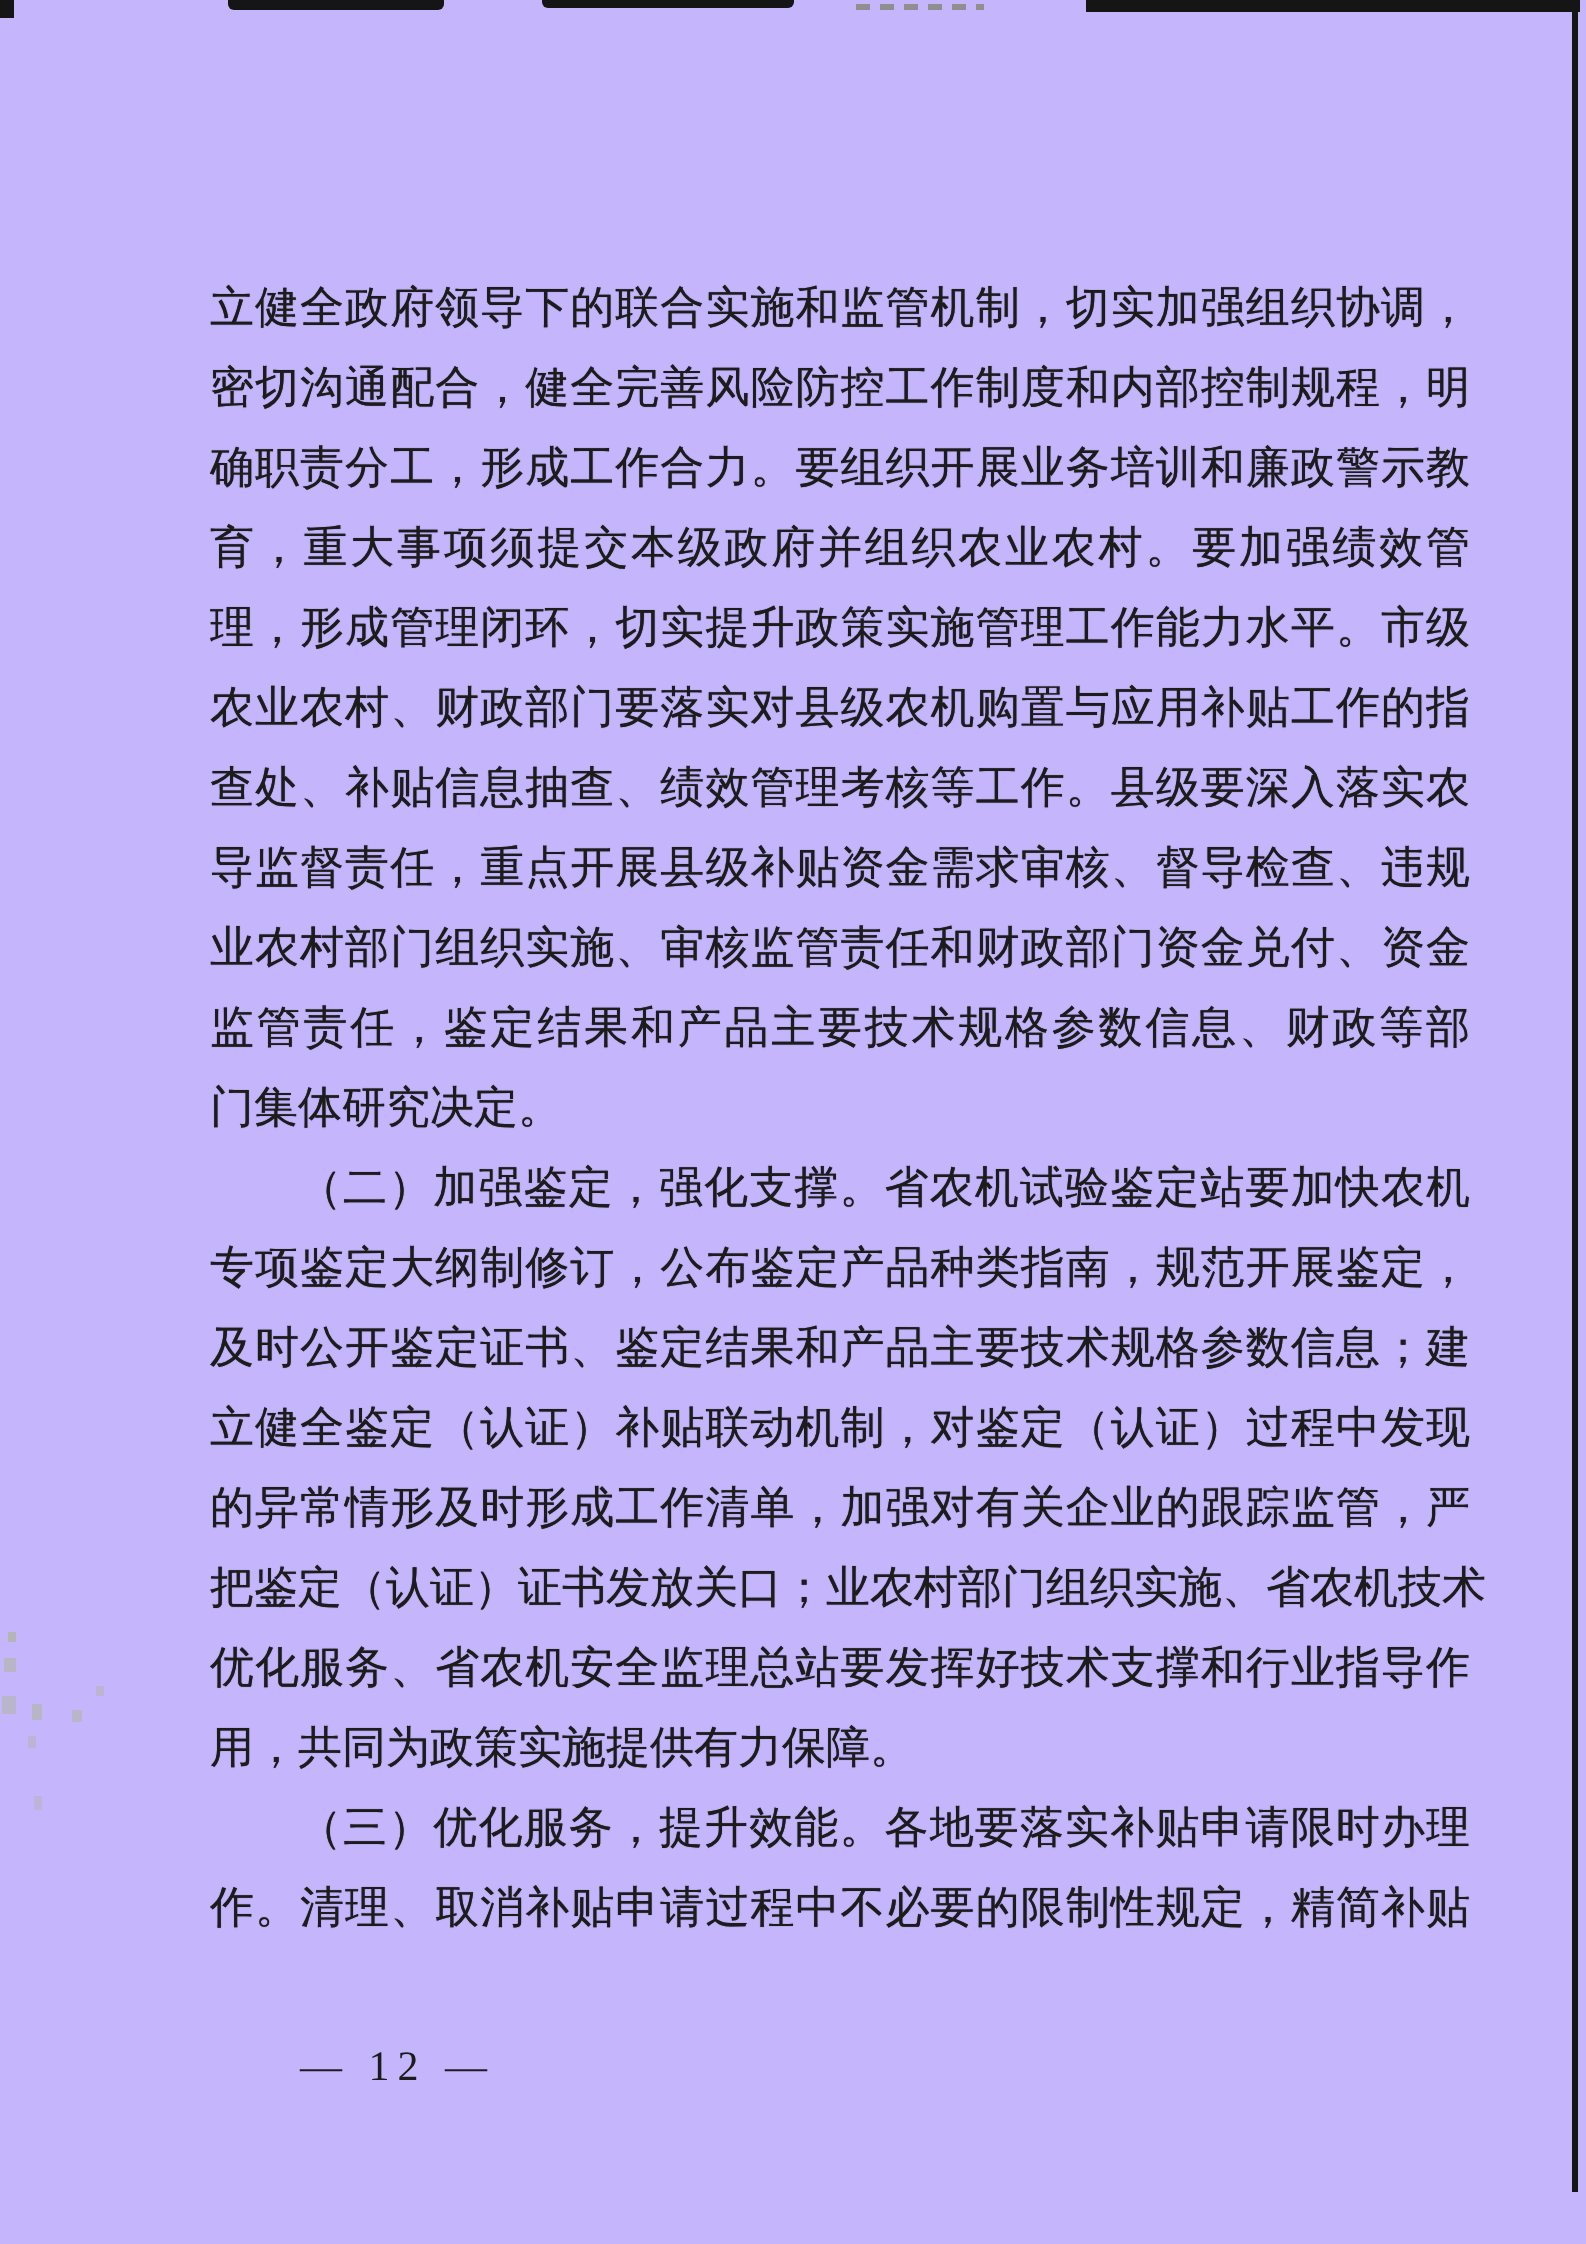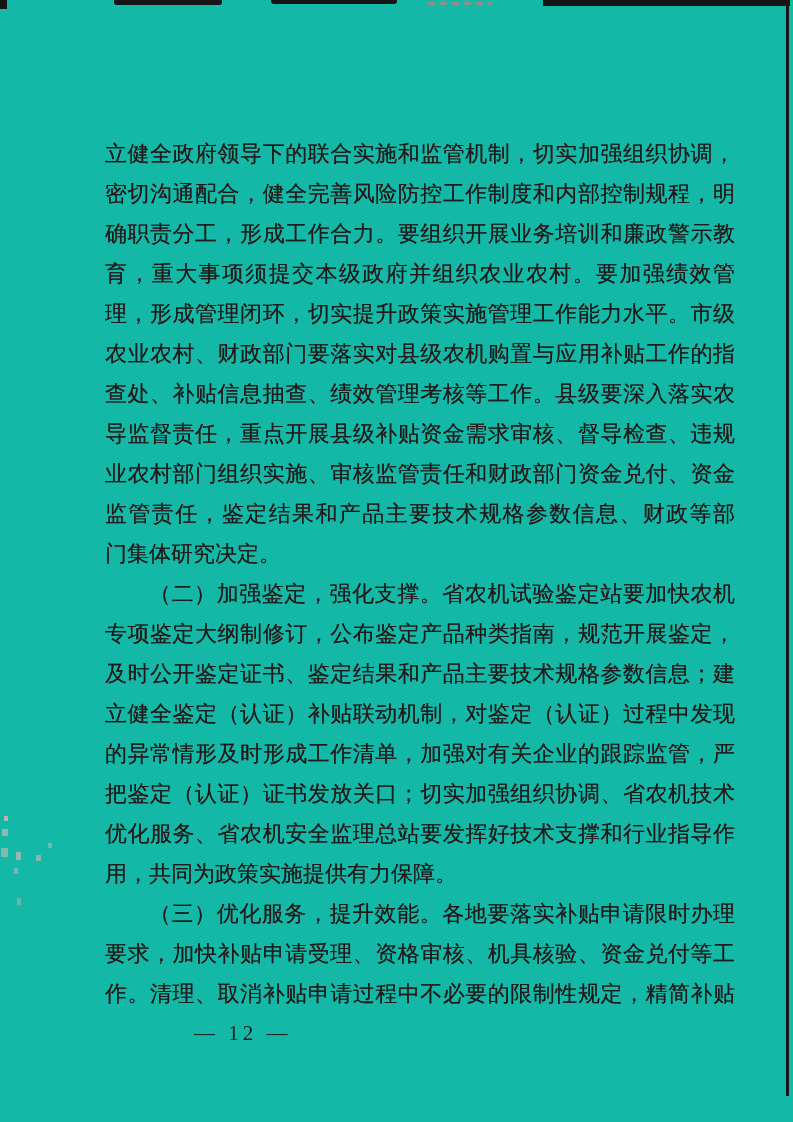--- a/index.html
+++ b/index.html
@@ -2,21 +2,21 @@
 <html><head>
 <meta charset="utf-8">
 <style>
   * { margin: 0; padding: 0; box-sizing: border-box; }
   html, body { background: #e8e8e8; }
   .page {
     position: relative;
     width: 793px;
     height: 1122px;
     margin: 0 auto;
-    background: #14b8a6;
+    background: #c4b5fd;
     overflow: hidden;
     font-family: "Liberation Serif", "DejaVu Serif", serif;
     color: #1c1c1c;
   }
 
   
   .text-block {
     position: absolute;
     left: 105px;
     top: 134px;
@@ -39,21 +39,20 @@
 
   
   .page-number {
     position: absolute;
     left: 150px;
     top: 1018px;
     font-size: 21px;
     line-height: 30px;
     letter-spacing: 4px;
     color: #1c1c1c;
-    margin-left: 44px;
   }
 
   
   .artifact { position: absolute; background: #151515; }
   .corner-mark   { left: 0px;   top: 0px; width: 7px;   height: 9px; }
   .top-bar-1     { left: 114px; top: 0px; width: 108px; height: 5px; border-radius: 0 0 3px 3px; }
   .top-bar-2     { left: 271px; top: 0px; width: 126px; height: 4px; border-radius: 0 0 3px 3px; }
   .top-dashes    { left: 428px; top: 2px; width: 64px;  height: 3px;
                    background: repeating-linear-gradient(90deg,#8f8f8f 0 7px,transparent 7px 12px); }
   .top-bar-3     { left: 543px; top: 0px; width: 247px; height: 6px; }
@@ -103,28 +102,27 @@
       <div class="line">监管责任，鉴定结果和产品主要技术规格参数信息、财政等部</div>
       <div class="line align-left">门集体研究决定。</div>
     </div>
 
     <div>
       <div class="line indent">（二）加强鉴定，强化支撑。省农机试验鉴定站要加快农机</div>
       <div class="line">专项鉴定大纲制修订，公布鉴定产品种类指南，规范开展鉴定，</div>
       <div class="line">及时公开鉴定证书、鉴定结果和产品主要技术规格参数信息；建</div>
       <div class="line">立健全鉴定（认证）补贴联动机制，对鉴定（认证）过程中发现</div>
       <div class="line">的异常情形及时形成工作清单，加强对有关企业的跟踪监管，严</div>
-      <div class="line">把鉴定（认证）证书发放关口；切实加强组织协调、省农机技术</div>
+      <div class="line">把鉴定（认证）证书发放关口；业农村部门组织实施、省农机技术</div>
       <div class="line">优化服务、省农机安全监理总站要发挥好技术支撑和行业指导作</div>
       <div class="line align-left">用，共同为政策实施提供有力保障。</div>
     </div>
 
     <div>
       <div class="line indent">（三）优化服务，提升效能。各地要落实补贴申请限时办理</div>
-      <div class="line">要求，加快补贴申请受理、资格审核、机具核验、资金兑付等工</div>
       <div class="line">作。清理、取消补贴申请过程中不必要的限制性规定，精简补贴</div>
     </div>
 
   </div>
 
   <div class="page-number">— 12 —</div>
 
 </div>
 
 </body></html>

